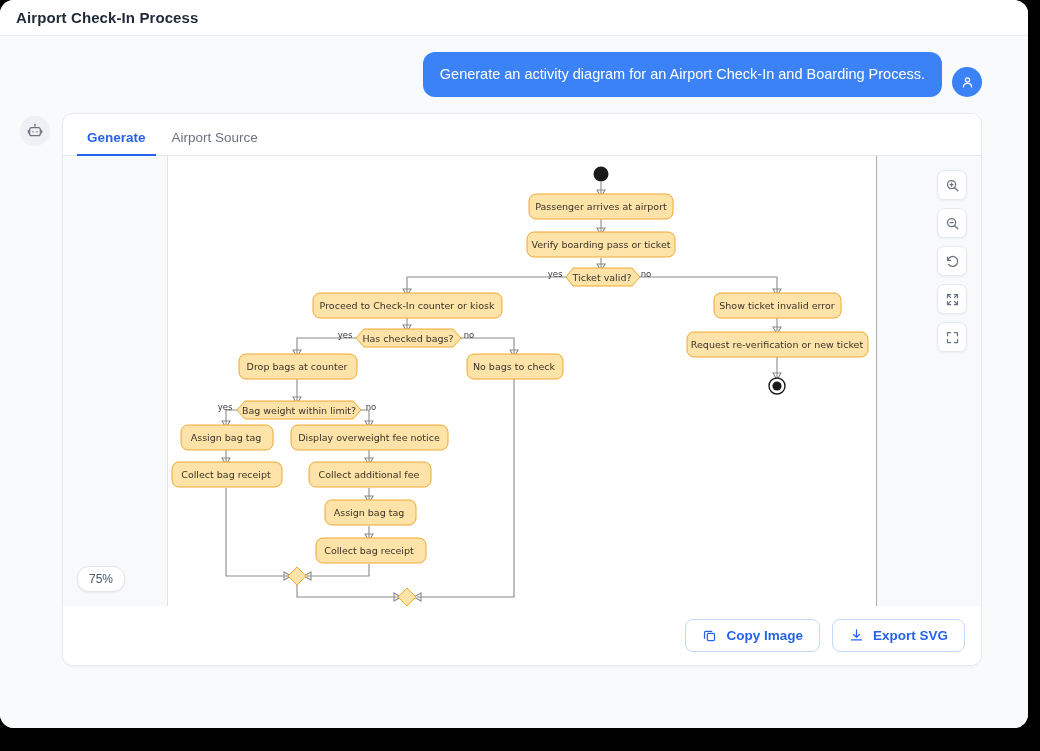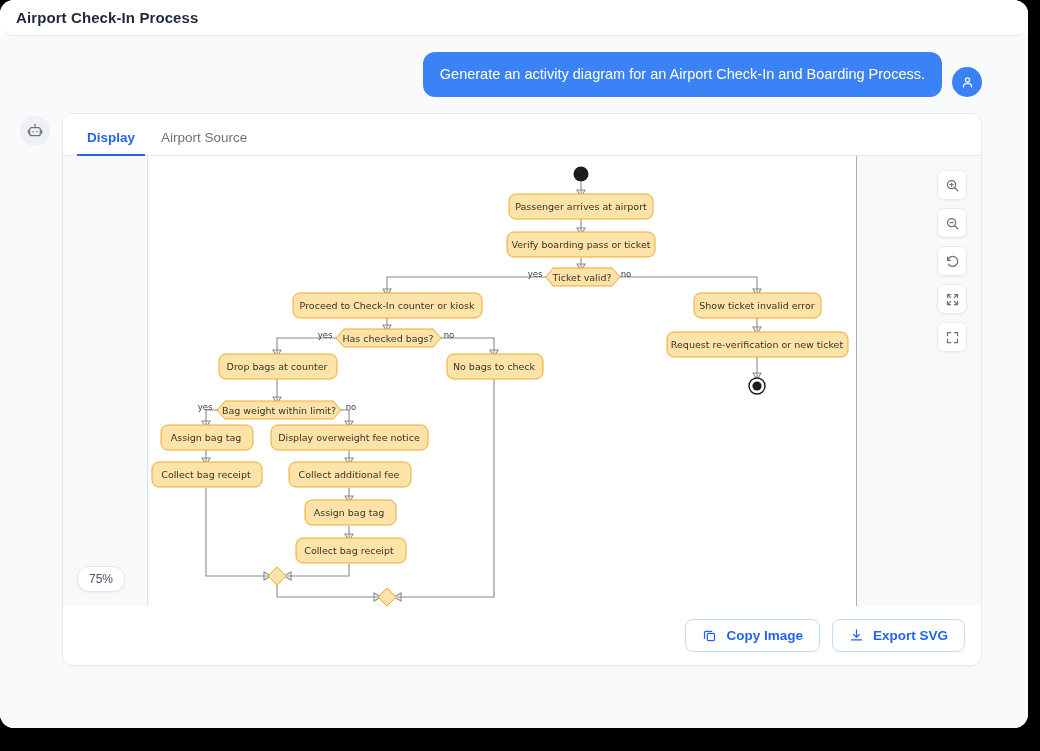--- a/index.html
+++ b/index.html
@@ -21,21 +21,20 @@
     overflow: hidden;
   }
 
   
   #title-bar {
     height: 36px;
     background: #ffffff;
     border-bottom: 1px solid #e9ecef;
     display: flex; align-items: center;
     padding: 0 0 0 16px;
-    border-radius: 11px;
   }
   #page-title {
     font-size: 15px;
     font-weight: 700;
     color: #1f2937;
     letter-spacing: .1px;
   }
 
   
   #conversation {
@@ -124,21 +123,21 @@
 
   
   #canvas-region {
     position: relative;
     height: 450px;
     background: #f7f9fb;
     overflow: hidden;
   }
   #diagram-surface {
     position: absolute;
-    left: 84px; top: 0;
+    left: 104px; top: 0;
     width: 710px; height: 450px;
     background: #ffffff;
     border-left: 1px solid #dfe3e8;
     border-right: 1px solid #a9aeb5;
     overflow: hidden;
   }
   #diagram-svg { display: block; }
 
   
   #zoom-badge {
@@ -239,21 +238,21 @@
           <rect x="4" y="7" width="16" height="12" rx="3"></rect>
           <circle cx="9" cy="13" r="1.1" fill="#6b7280" stroke="none"></circle>
           <circle cx="15" cy="13" r="1.1" fill="#6b7280" stroke="none"></circle>
           <path d="M2 11v4M22 11v4"></path>
         </svg>
       </div>
 
       <div id="result-card">
 
         <div id="tab-strip">
-          <div class="tab active">Display</div>
+          <div class="tab active">Generate</div>
           <div class="tab">Airport Source</div>
         </div>
 
         <div id="canvas-region">
 
           <div id="diagram-surface">
             <svg id="diagram-svg" width="710" height="450" viewBox="163 173 710 450">
 
               <g>
 

